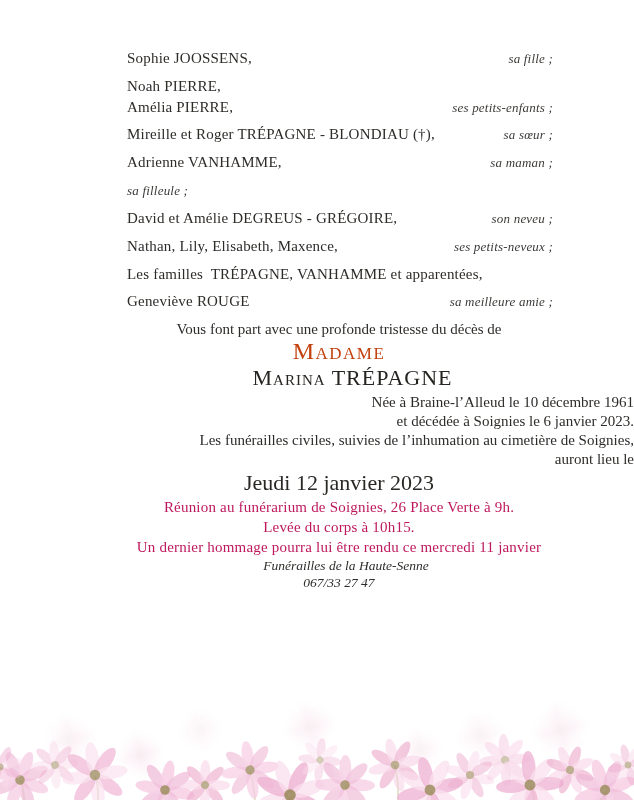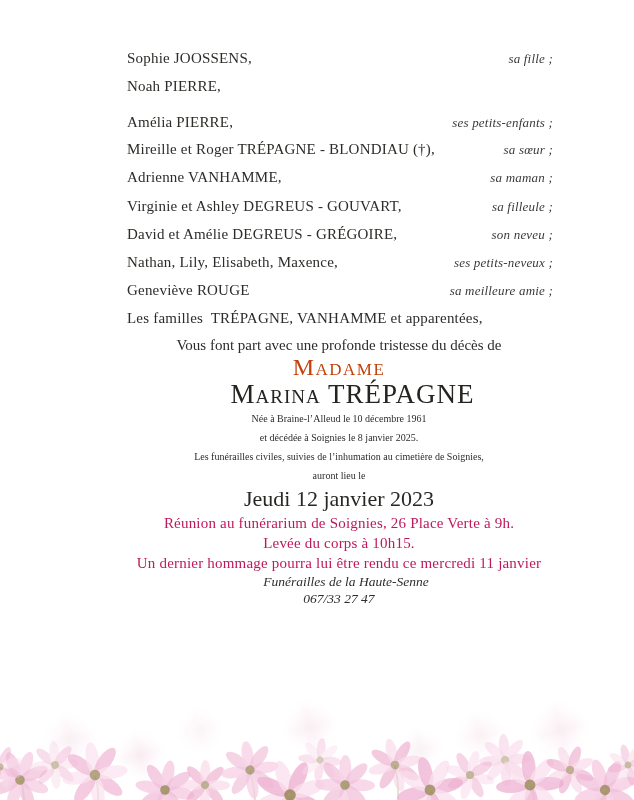--- a/index.html
+++ b/index.html
@@ -8,32 +8,32 @@
     width:634px;height:800px;
     margin:0 auto;
     background:#ffffff;
     overflow:hidden;
     font-family:"Liberation Serif","DejaVu Serif",serif;
     color:#2e2c29;
   }
   
   .family{padding-top:48px;margin-left:127px;width:426px;}
   .row{display:flex;justify-content:space-between;align-items:baseline;line-height:20px;margin-bottom:7px;}
-  .row:nth-child(2){margin-bottom:16px;}
+  .row:nth-child(2){margin-bottom:1px;}
   .row:nth-child(3){margin-bottom:6px;}
   .row:nth-child(5){margin-bottom:8px;}
   .nm{font-size:15px;letter-spacing:.2px;white-space:pre-wrap;}
   .rel{font-style:italic;font-size:13px;color:#3c3a37;letter-spacing:.2px;text-align:right;}
   
   .center{text-align:center;margin-left:44px;}
   .center p,.center h1,.center h2,.center h3{margin:0;font-weight:normal;}
   .intro{margin-top:8px;line-height:20px;font-size:15px;}
   .deceased-title{margin-top:12px;line-height:24px;font-size:24px;font-variant:small-caps;letter-spacing:1.5px;color:#c2410c;}
-  .deceased-name{line-height:30px;font-size:27px;font-variant:small-caps;letter-spacing:1px;color:#262421;padding-left:27px;}
-  .line15{line-height:19px;font-size:10px;}
+  .deceased-name{line-height:30px;font-size:22px;font-variant:small-caps;letter-spacing:1px;color:#262421;padding-left:27px;}
+  .line15{line-height:19px;font-size:15px;text-align:right;}
   .birth{margin-top:12px;}
   .fun1{margin-top:8px;}
   .date{margin-top:10px;line-height:28px;font-size:22px;font-weight:bold;color:#2a2825;}
   .bold15{font-size:15px;font-weight:bold;line-height:20px;color:#be185d;letter-spacing:.2px;}
   .meeting{margin-top:13px;}
   .levee{margin-top:7px;}
   .trib1{margin-top:12px;}
   .trib2{margin-top:9px;}
   .home{margin-top:9px;line-height:17px;font-size:13.5px;font-weight:bold;font-style:italic;padding-left:14px;}
   .phone{margin-top:3px;line-height:17px;font-size:13.5px;font-style:italic;}
@@ -60,47 +60,46 @@
     </div>
     <div class="row">
       <span class="nm">Mireille et Roger TRÉPAGNE - BLONDIAU (†),</span>
       <span class="rel">sa sœur ;</span>
     </div>
     <div class="row">
       <span class="nm">Adrienne VANHAMME,</span>
       <span class="rel">sa maman ;</span>
     </div>
     <div class="row">
-      <span class="nm">Virginie et Ashley DEGREUS - GOUVART,</span>
       <span class="rel">sa filleule ;</span>
     </div>
     <div class="row">
       <span class="nm">David et Amélie DEGREUS - GRÉGOIRE,</span>
       <span class="rel">son neveu ;</span>
     </div>
     <div class="row">
       <span class="nm">Nathan, Lily, Elisabeth, Maxence,</span>
       <span class="rel">ses petits-neveux ;</span>
     </div>
     <div class="row">
+      <span class="nm">Les familles  TRÉPAGNE, VANHAMME et apparentées,</span>
+      <span class="rel"></span>
+    </div>
+    <div class="row">
       <span class="nm">Geneviève ROUGE</span>
       <span class="rel">sa meilleure amie ;</span>
-    </div>
-    <div class="row">
-      <span class="nm">Les familles  TRÉPAGNE, VANHAMME et apparentées,</span>
-      <span class="rel"></span>
     </div>
   </section>
 
   <section class="center">
     <p class="intro">Vous font part avec une profonde tristesse du décès de</p>
     <h1 class="deceased-title">Madame</h1>
     <h2 class="deceased-name">Marina TRÉPAGNE</h2>
     <p class="line15 birth">Née à Braine-l’Alleud le 10 décembre 1961</p>
-    <p class="line15">et décédée à Soignies le 8 janvier 2025.</p>
+    <p class="line15">et décédée à Soignies le 6 janvier 2023.</p>
     <p class="line15 fun1">Les funérailles civiles, suivies de l’inhumation au cimetière de Soignies,</p>
     <p class="line15">auront lieu le</p>
     <h3 class="date">Jeudi 12 janvier 2023</h3>
     <p class="bold15 meeting">Réunion au funérarium de Soignies, 26 Place Verte à 9h.</p>
     <p class="bold15 levee">Levée du corps à 10h15.</p>
     <p class="bold15 trib1">Un dernier hommage pourra lui être rendu ce mercredi 11 janvier</p>
     <p class="home">Funérailles de la Haute-Senne</p>
     <p class="phone">067/33 27 47</p>
   </section>
 

